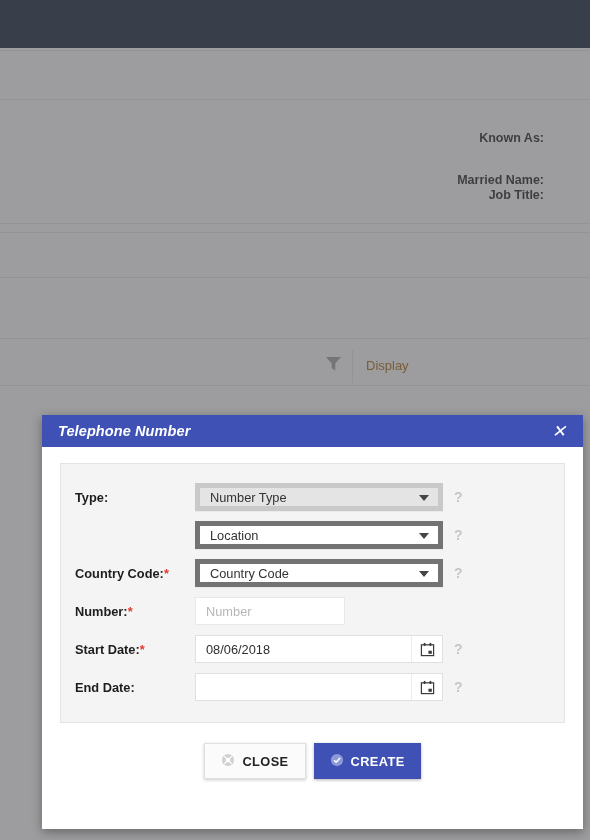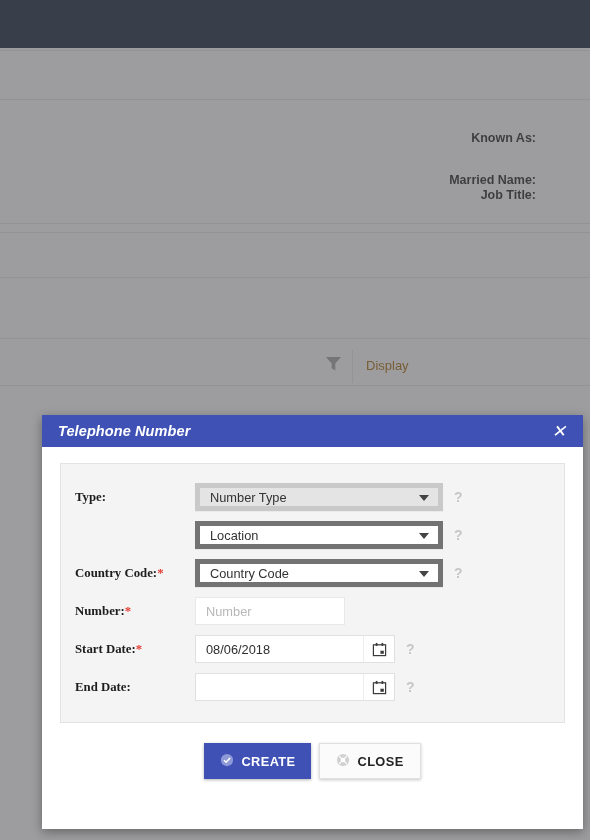--- a/index.html
+++ b/index.html
@@ -47,21 +47,21 @@
   .app-rule.r1 { top: 50px; }
   .app-rule.r2 { top: 99px; }
   .app-rule.r3 { top: 223px; }
   .app-rule.r4 { top: 232px; }
   .app-rule.r5 { top: 277px; }
   .app-rule.r6 { top: 338px; }
   .app-rule.r7 { top: 385px; }
 
   .detail-labels {
     position: absolute;
-    right: 54px;
+    right: 46px;
     top: 132px;
     text-align: right;
     font-size: 12.5px;
     font-weight: bold;
     color: #1b1b1b;
     line-height: 1;
   }
   .detail-labels div { margin-bottom: 3px; }
   .detail-labels .gap { margin-bottom: 29px; }
   .filter-icon {
@@ -147,21 +147,20 @@
     box-sizing: border-box;
   }
   .field-label {
     width: 120px;
     flex: 0 0 120px;
     font-size: 12.8px;
     font-weight: bold;
     color: #1d1d1d;
     padding-right: 20px;
     box-sizing: border-box;
-    font-family: Liberation Serif, serif;
   }
   .req {
     color: #e03b32;
     font-weight: bold;
   }
 
   .control-wrap {
     position: relative;
     display: flex;
     align-items: center;
@@ -206,21 +205,21 @@
     padding: 0 10px;
     font-size: 12.8px;
     color: #333333;
     font-family: "Liberation Sans", sans-serif;
     outline: none;
   }
   .text-input::placeholder { color: #b7b7b7; }
 
   .date-input {
     position: relative;
-    width: 200px;
+    width: 248px;
     height: 28px;
     background: #ffffff;
     border: 1px solid #e0e0e0;
     box-sizing: border-box;
     display: flex;
     align-items: center;
     padding: 0 36px 0 10px;
     font-size: 12.8px;
     color: #2e2e2e;
   }
@@ -418,37 +417,37 @@
             </span>
           </div>
           <span class="help-icon">?</span>
         </div>
       </div>
 
 
     </div>
 
     <div class="modal-footer">
-      <button class="btn btn-primary">
-        <span>
-          <svg viewBox="0 0 16 16" width="14" height="14">
-            <circle cx="8" cy="8" r="7" fill="#8e9ad8"></circle>
-            <polyline points="4.6,8.2 7,10.6 11.5,5.6" fill="none" stroke="#ffffff" stroke-width="1.7"></polyline>
-          </svg>
-        </span>
-        <span>CREATE</span>
-      </button>
       <button class="btn btn-default">
         <span>
           <svg viewBox="0 0 16 16" width="14" height="14">
             <circle cx="8" cy="8" r="7" fill="#d2d2d2"></circle>
             <circle cx="8" cy="8" r="2.6" fill="#ffffff"></circle>
             <line x1="3.6" y1="3.6" x2="12.4" y2="12.4" stroke="#ffffff" stroke-width="1.3"></line>
             <line x1="12.4" y1="3.6" x2="3.6" y2="12.4" stroke="#ffffff" stroke-width="1.3"></line>
           </svg>
         </span>
         <span>CLOSE</span>
       </button>
+      <button class="btn btn-primary">
+        <span>
+          <svg viewBox="0 0 16 16" width="14" height="14">
+            <circle cx="8" cy="8" r="7" fill="#8e9ad8"></circle>
+            <polyline points="4.6,8.2 7,10.6 11.5,5.6" fill="none" stroke="#ffffff" stroke-width="1.7"></polyline>
+          </svg>
+        </span>
+        <span>CREATE</span>
+      </button>
     </div>
 
     <div class="modal-bottom-pad"></div>
   </div>
 </div>
 
 </body></html>

